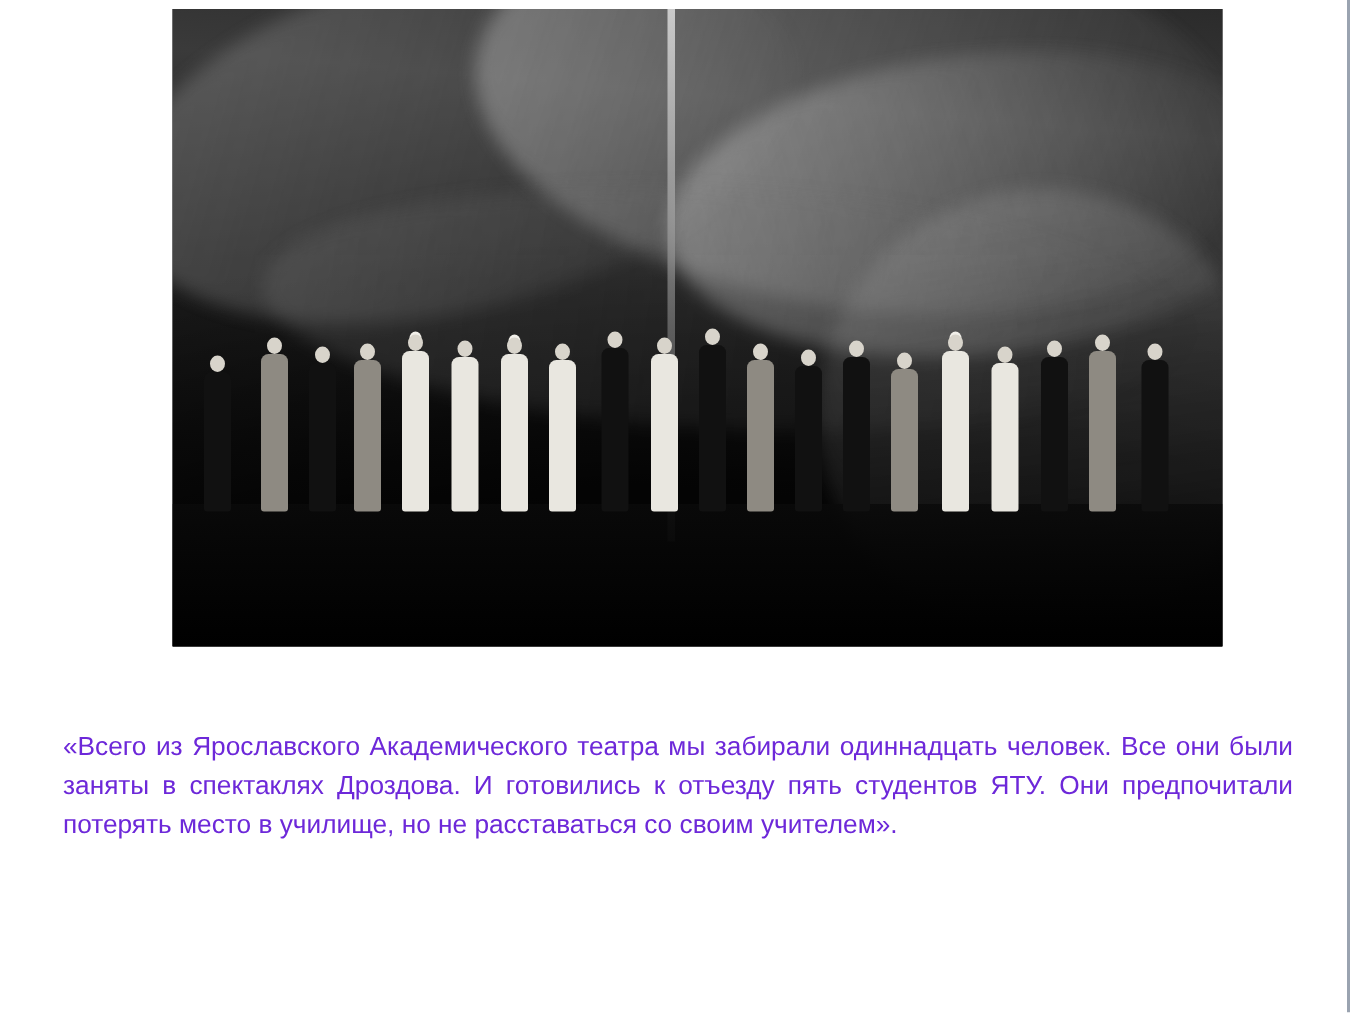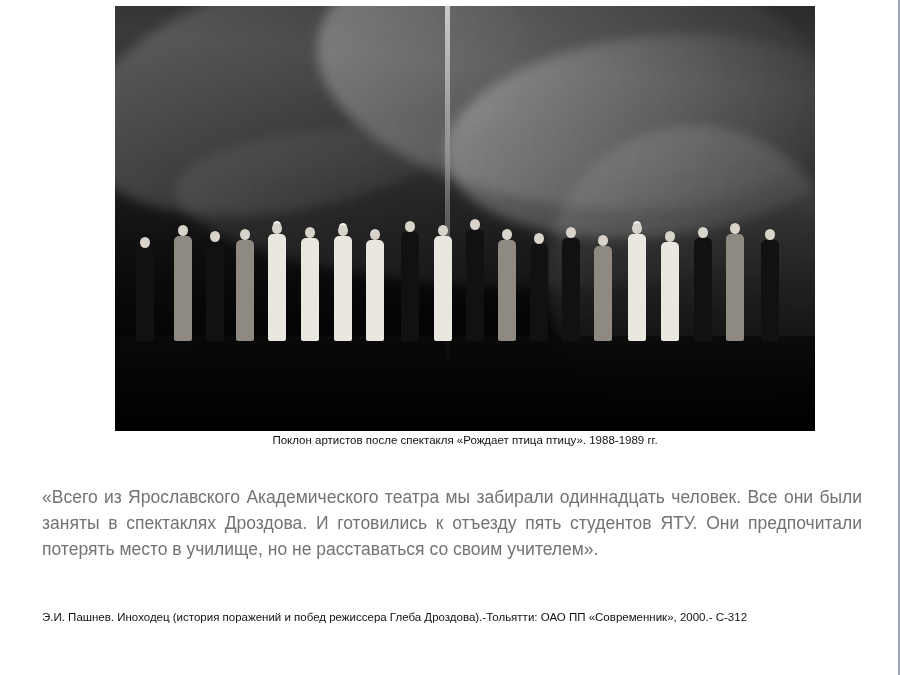--- a/index.html
+++ b/index.html
@@ -133,21 +133,21 @@
   }
   .body-quote {
     position: absolute;
     left: 42px;
     top: 484px;
     width: 820px;
     font-size: 17.5px;
     line-height: 26px;
     text-align: justify;
     text-align-last: left;
-    color: #737373;
+    color: #6d28d9;
   }
   .source-note {
     position: absolute;
     left: 42px;
     top: 610px;
     width: 830px;
     font-size: 11.5px;
     line-height: 15px;
     color: #111;
   }
@@ -252,21 +252,19 @@
           </div>
         <div class="figure dark" style="left:645px; height:112px;">
             <div class="head"></div>
             <div class="body"></div>
           </div>
       </div>
     </div>
   </div>
 
   <div class="caption">
-    <div>Поклон артистов после спектакля «Рождает птица птицу». 1988-1989 гг.</div>
   </div>
 
   <div class="body-quote">«Всего из Ярославского Академического театра мы забирали одиннадцать человек. Все они были заняты в спектаклях Дроздова. И готовились к отъезду пять студентов ЯТУ. Они предпочитали потерять место в училище, но не расставаться со своим учителем».</div>
 
-  <div class="source-note">Э.И. Пашнев. Иноходец (история поражений и побед режиссера Глеба Дроздова).-Тольятти: ОАО ПП «Современник», 2000.- С-312</div>
 
   <div class="frame-edge"></div>
 </div>
 
 </body></html>

